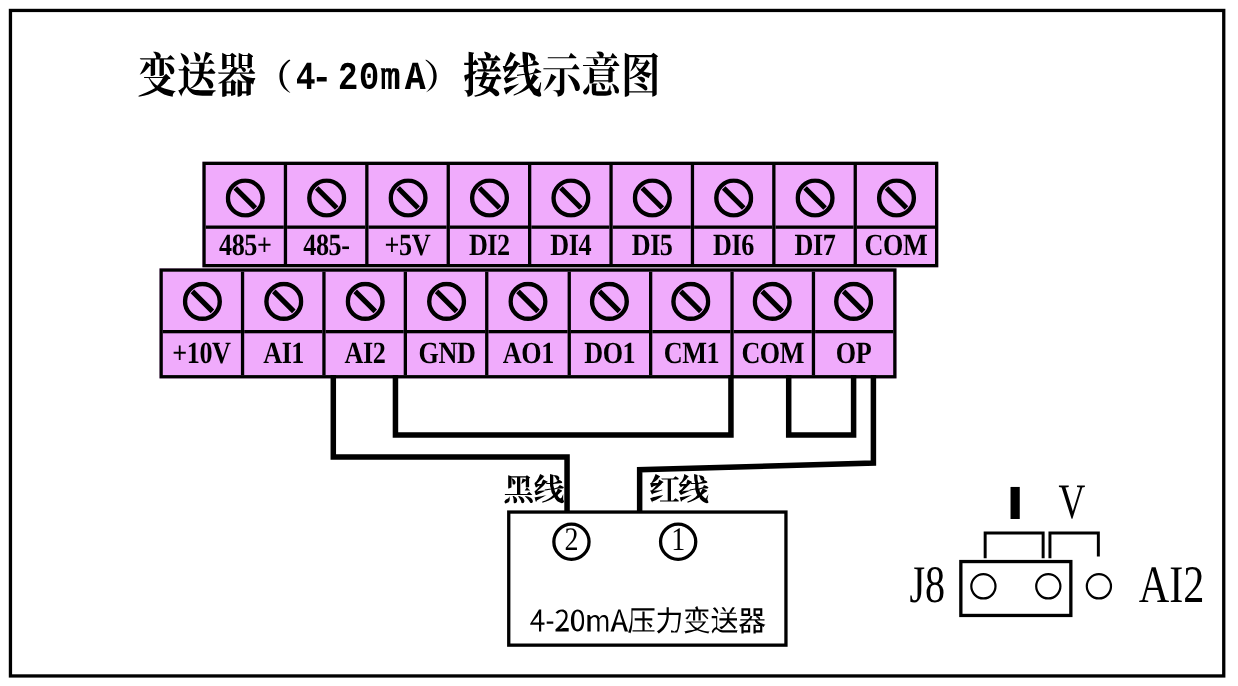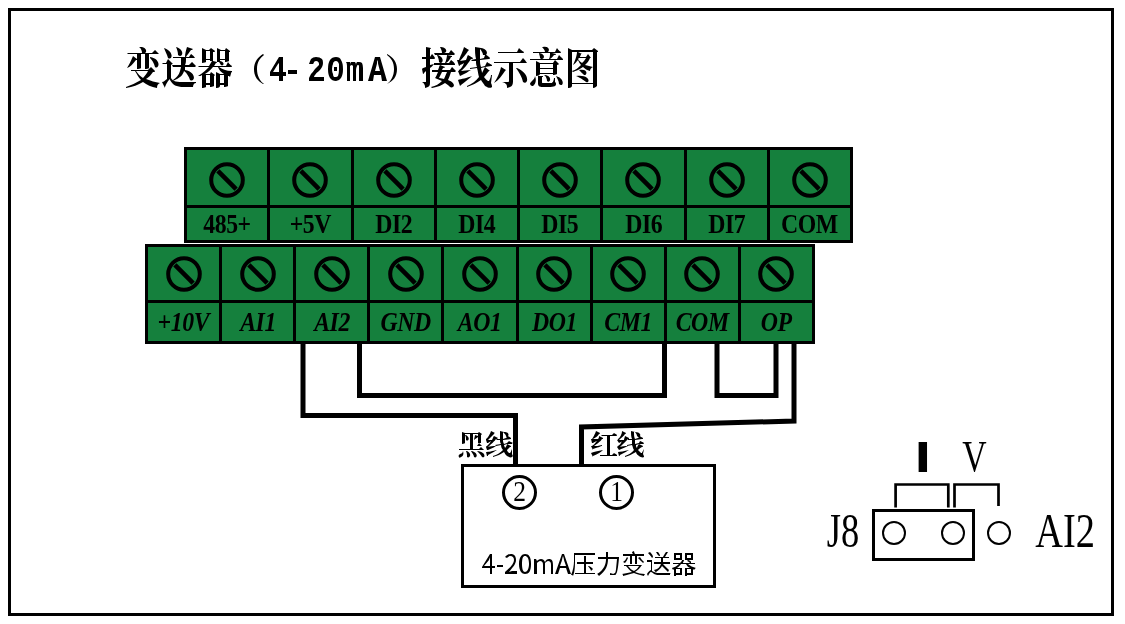--- a/index.html
+++ b/index.html
@@ -3,23 +3,23 @@
 <meta charset="utf-8">
 <style>
   html,body{margin:0;padding:0;background:#fff;}
   .stage{position:relative;width:1125px;height:624px;background:#ffffff;overflow:hidden;
          font-family:"Liberation Serif",serif;color:#000;}
   .abs{position:absolute;}
   .frame{left:8px;top:7.5px;width:1100px;height:602px;border:3.5px solid #000;}
   svg.overlay{left:0;top:0;pointer-events:none;}
 
   
-  .tblock{display:flex;border:3px solid #000;background:#15803d;box-sizing:border-box;}
+  .tblock{display:flex;border:3px solid #000;background:#f0abfc;box-sizing:border-box;}
   .tblock-top{left:184px;top:146.5px;width:669px;height:96px;}
-  .tblock-bottom{left:145px;top:243.5px;width:670px;height:100px;font-style:italic;}
+  .tblock-bottom{left:145px;top:243.5px;width:670px;height:100px;}
   .term{flex:1 1 0;min-width:0;border-left:3px solid #000;display:flex;flex-direction:column;box-sizing:border-box;}
   .term:first-child{border-left:none;}
   .screw-cell{border-bottom:3px solid #000;display:flex;align-items:center;justify-content:center;box-sizing:border-box;}
   .tblock-top .screw-cell{height:58.5px;padding-top:6px;}
   .tblock-bottom .screw-cell{height:56px;padding-top:2px;}
   .lbl-cell{flex:1;display:flex;align-items:center;justify-content:center;overflow:visible;}
   .lbl-cell span{font-weight:bold;font-size:28px;line-height:1;white-space:nowrap;
                  transform:scaleX(0.85);letter-spacing:-0.5px;}
 
   
@@ -46,20 +46,31 @@
         <svg width="36" height="36" viewBox="0 0 36 36">
           <circle cx="18" cy="18" r="15.8" fill="none" stroke="#000" stroke-width="4"></circle>
           <line x1="8.9" y1="8.9" x2="27.1" y2="27.1" stroke="#000" stroke-width="4.6"></line>
         </svg>
       </div>
       <div class="lbl-cell">
         <span>485+</span>
       </div>
     </div>
 
+    <div class="term">
+      <div class="screw-cell">
+        <svg width="36" height="36" viewBox="0 0 36 36">
+          <circle cx="18" cy="18" r="15.8" fill="none" stroke="#000" stroke-width="4"></circle>
+          <line x1="8.9" y1="8.9" x2="27.1" y2="27.1" stroke="#000" stroke-width="4.6"></line>
+        </svg>
+      </div>
+      <div class="lbl-cell">
+        <span>485-</span>
+      </div>
+    </div>
 
     <div class="term">
       <div class="screw-cell">
         <svg width="36" height="36" viewBox="0 0 36 36">
           <circle cx="18" cy="18" r="15.8" fill="none" stroke="#000" stroke-width="4"></circle>
           <line x1="8.9" y1="8.9" x2="27.1" y2="27.1" stroke="#000" stroke-width="4.6"></line>
         </svg>
       </div>
       <div class="lbl-cell">
         <span>+5V</span>

